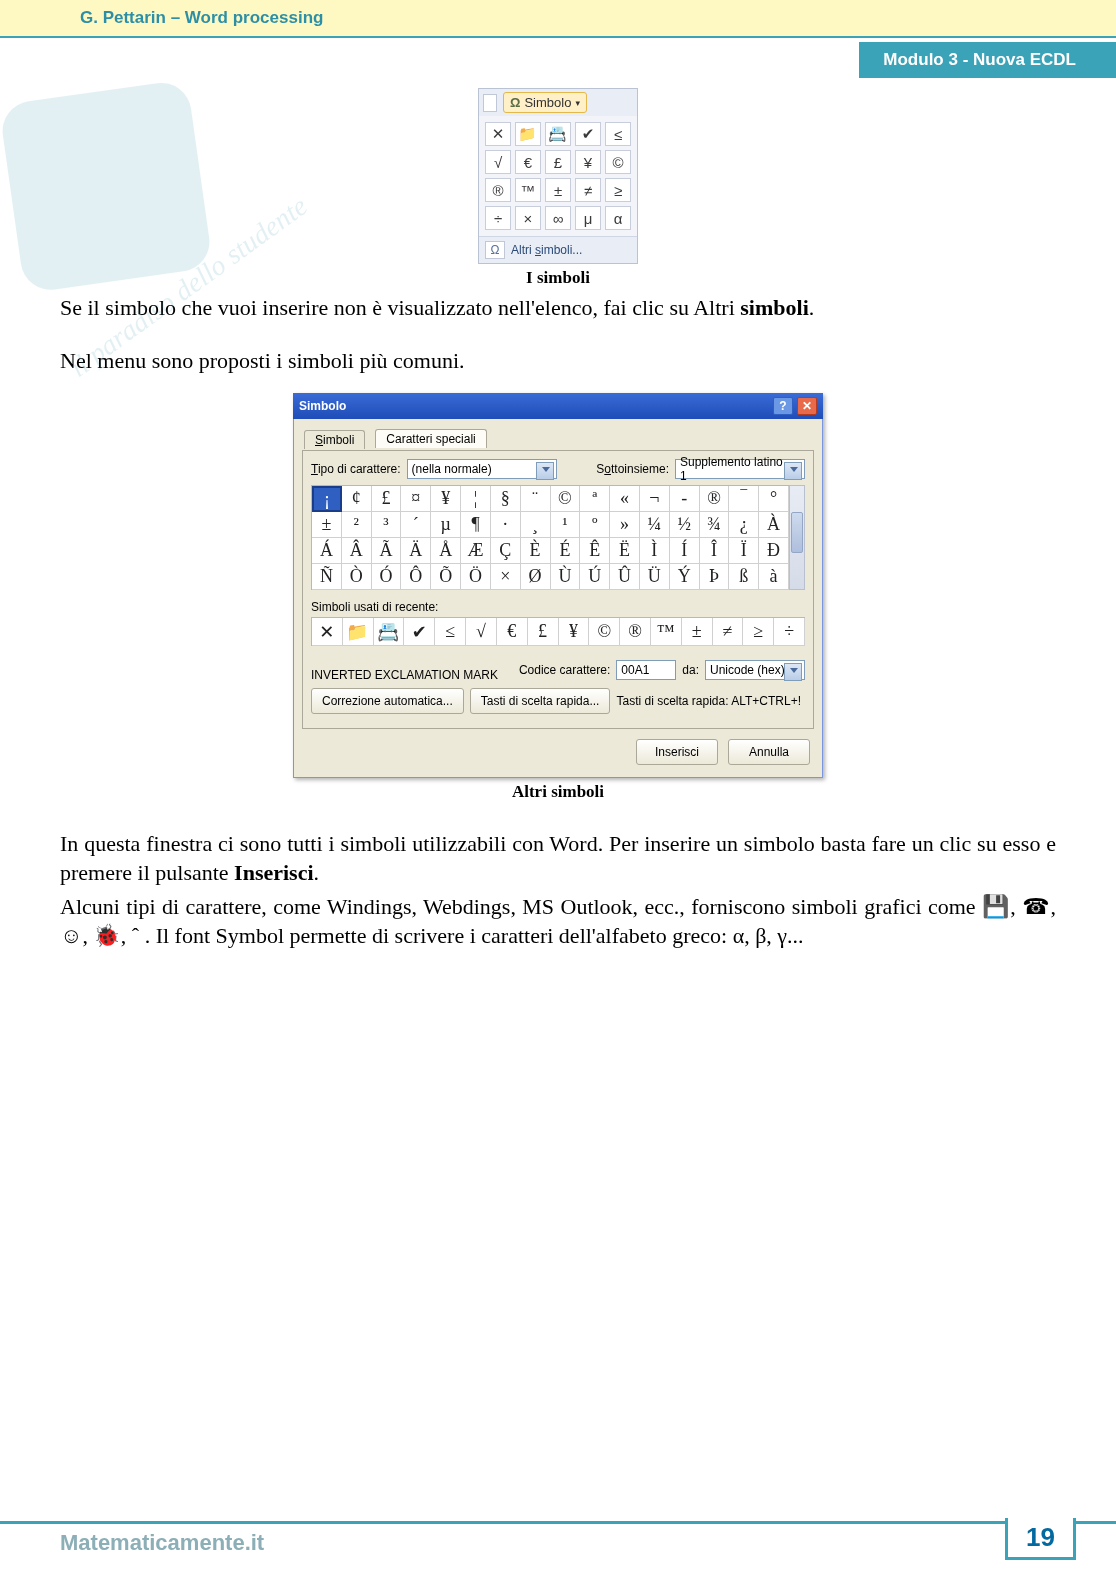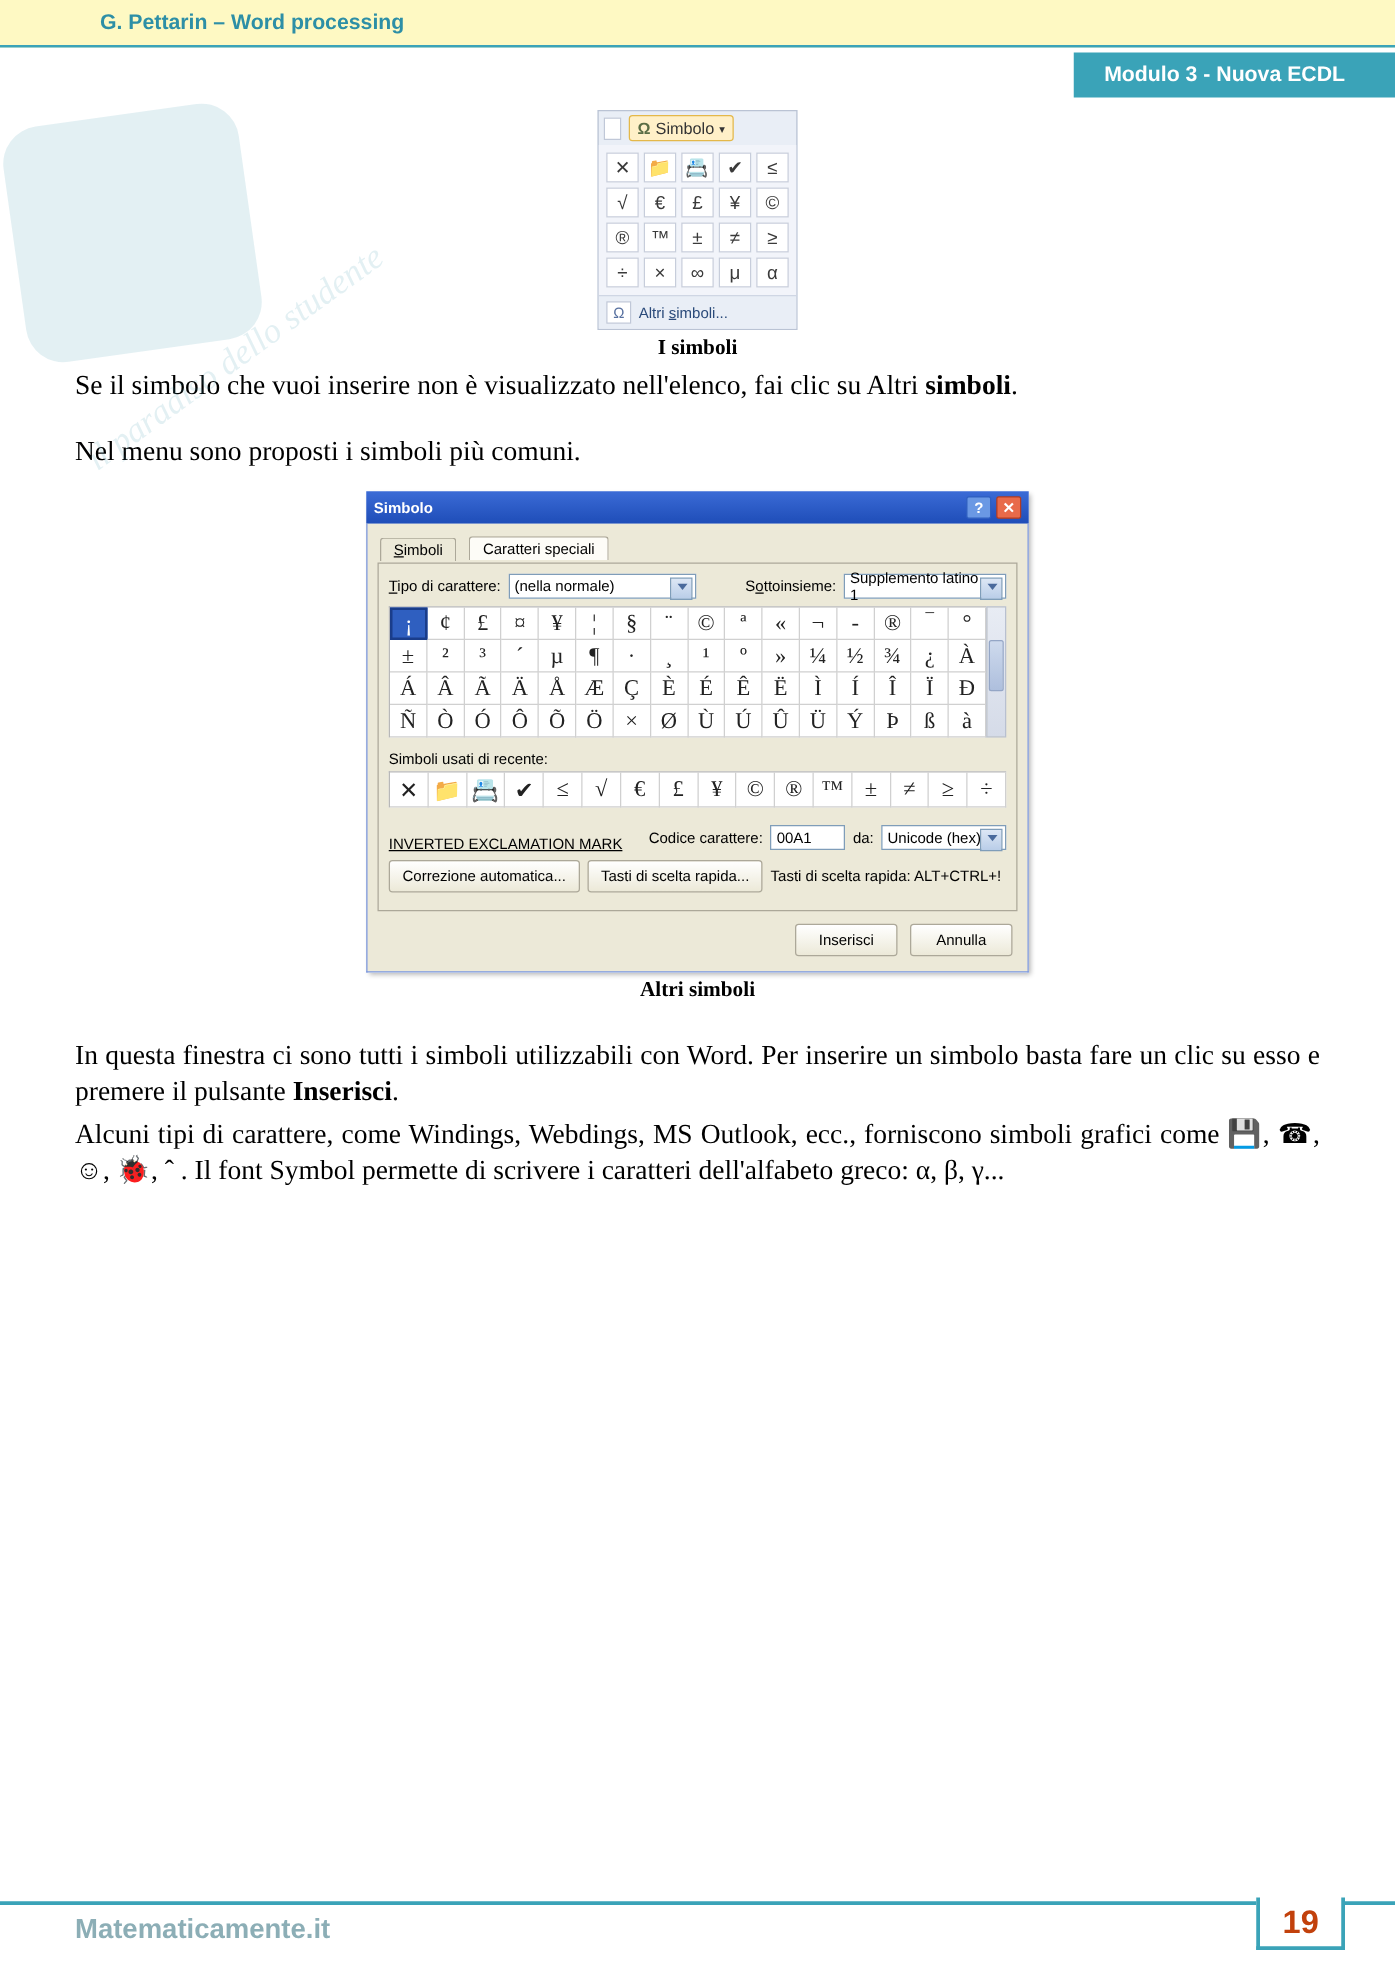--- a/index.html
+++ b/index.html
@@ -238,21 +238,21 @@
   .recent-label { margin-top: 10px; font-size: 12px; }
   .recent-grid {
     display: grid;
     grid-template-columns: repeat(16, 1fr);
     border-left:1px solid #b8b8b8;
     border-top:1px solid #b8b8b8;
     background:#fff;
     margin-top:3px;
   }
   .recent-grid .cg-cell { height: 28px; font-size:18px; }
-  .dlg-name { margin-top: 10px; font-size: 12px; text-decoration: underline; }
+  .dlg-name { margin-top: 10px; font-size: 12px; }
   .dlg-input {
     background:#fff; border:1px solid #7f9db9;
     height: 20px; padding: 0 4px; font-size:12px;
     display:inline-flex; align-items:center;
     min-width: 60px;
   }
   .dlg-btn {
     display:inline-flex; align-items:center; justify-content:center;
     height: 22px;
     padding: 12px 10px;
@@ -278,21 +278,21 @@
     color: #8caeb6;
   }
   .footer-page {
     position:absolute; right: 40px; top: -6px;
     border: 3px solid #3aa3b8;
     border-top: none;
     padding: 4px 18px;
     font-family: Verdana, sans-serif;
     font-weight: bold;
     font-size: 26px;
-    color: #c2410c;
+    color: #0369a1;
     background:#fff;
   }
   .scrollbar {
     width: 16px;
     background: linear-gradient(#e8ecf4,#d5dbe8);
     border:1px solid #b8c0d0;
     position:relative;
   }
   .scrollbar .thumb { position:absolute; left:1px; right:1px; top:25%; height:40%; background:linear-gradient(#cedaed,#aebfdd); border:1px solid #94a6c6; border-radius:2px; }
   .gridwrap { display:flex; }

